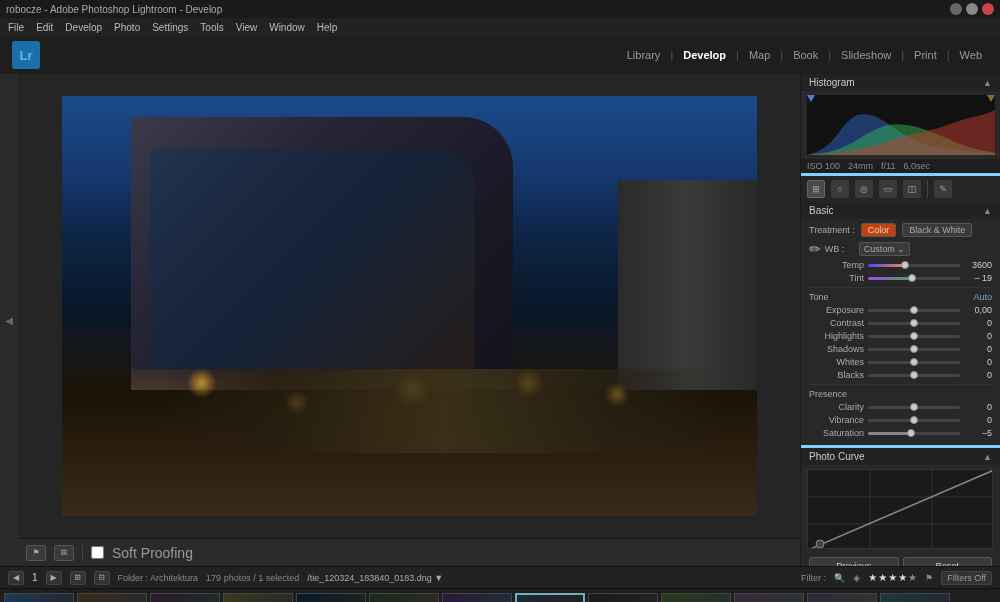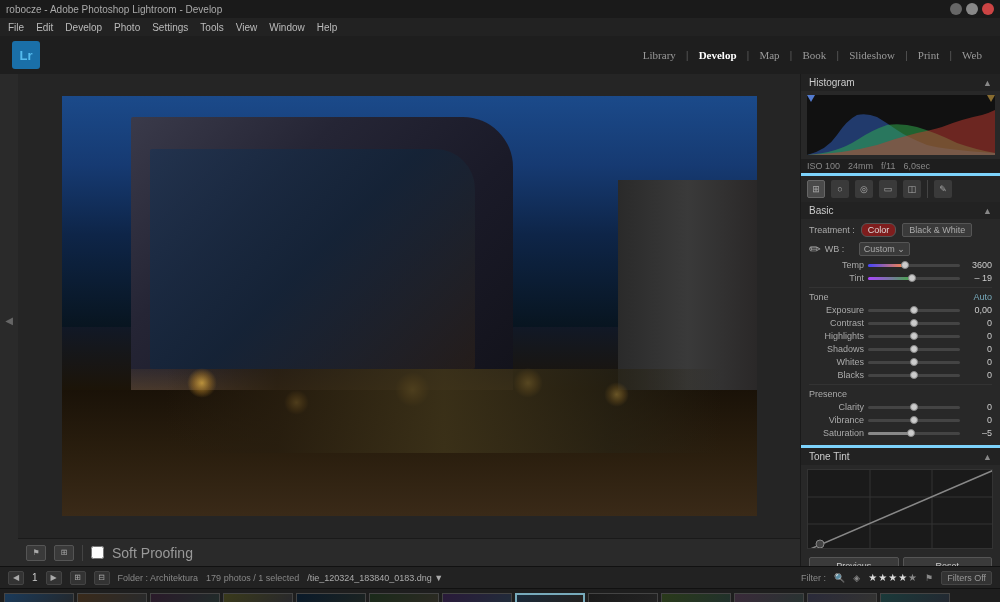--- a/index.html
+++ b/index.html
@@ -90,21 +90,20 @@
     #module-nav {
       display: flex;
       gap: 4px;
       align-items: center;
     }
     .module-item {
       color: #999;
       font-size: 11px;
       padding: 2px 6px;
       cursor: pointer;
-      font-family: Liberation Serif, serif;
     }
     .module-item.active {
       color: #fff;
       font-weight: bold;
     }
     .module-sep {
       color: #555;
       font-size: 11px;
     }
 
@@ -332,23 +331,22 @@
     .treatment-btn {
       background: #3a3a3a;
       border: 1px solid #555;
       border-radius: 2px;
       padding: 1px 6px;
       font-size: 9px;
       color: #aaa;
       cursor: pointer;
     }
     .treatment-btn.active {
-      background: #7f1d1d;
+      background: #c2410c;
       color: #ddd;
-      border-radius: 6px;
     }
     .wb-row {
       display: flex;
       align-items: center;
       gap: 4px;
       margin-bottom: 3px;
       font-size: 9px;
     }
     .wb-label { color: #aaa; font-size: 9px; min-width: 30px; }
     .wb-dropdown {
@@ -793,21 +791,21 @@
             <div class="slider-fill" style="width:47%;"></div>
             <div class="slider-thumb" style="left:47%;"></div>
           </div>
           <span class="slider-value">–5</span>
         </div>
       </div>
     </div>
 
     <div class="panel-section">
       <div class="panel-header">
-        <span>Tone Tint</span>
+        <span>Photo Curve</span>
         <span class="panel-header-arrow">▲</span>
       </div>
       <div class="tone-curve-area">
         <div id="tone-curve-canvas">
           <svg width="186" height="80">
 
             <line x1="62" y1="0" x2="62" y2="80" stroke="#333" stroke-width="1"></line>
             <line x1="124" y1="0" x2="124" y2="80" stroke="#333" stroke-width="1"></line>
             <line x1="0" y1="27" x2="186" y2="27" stroke="#333" stroke-width="1"></line>
             <line x1="0" y1="54" x2="186" y2="54" stroke="#333" stroke-width="1"></line>

